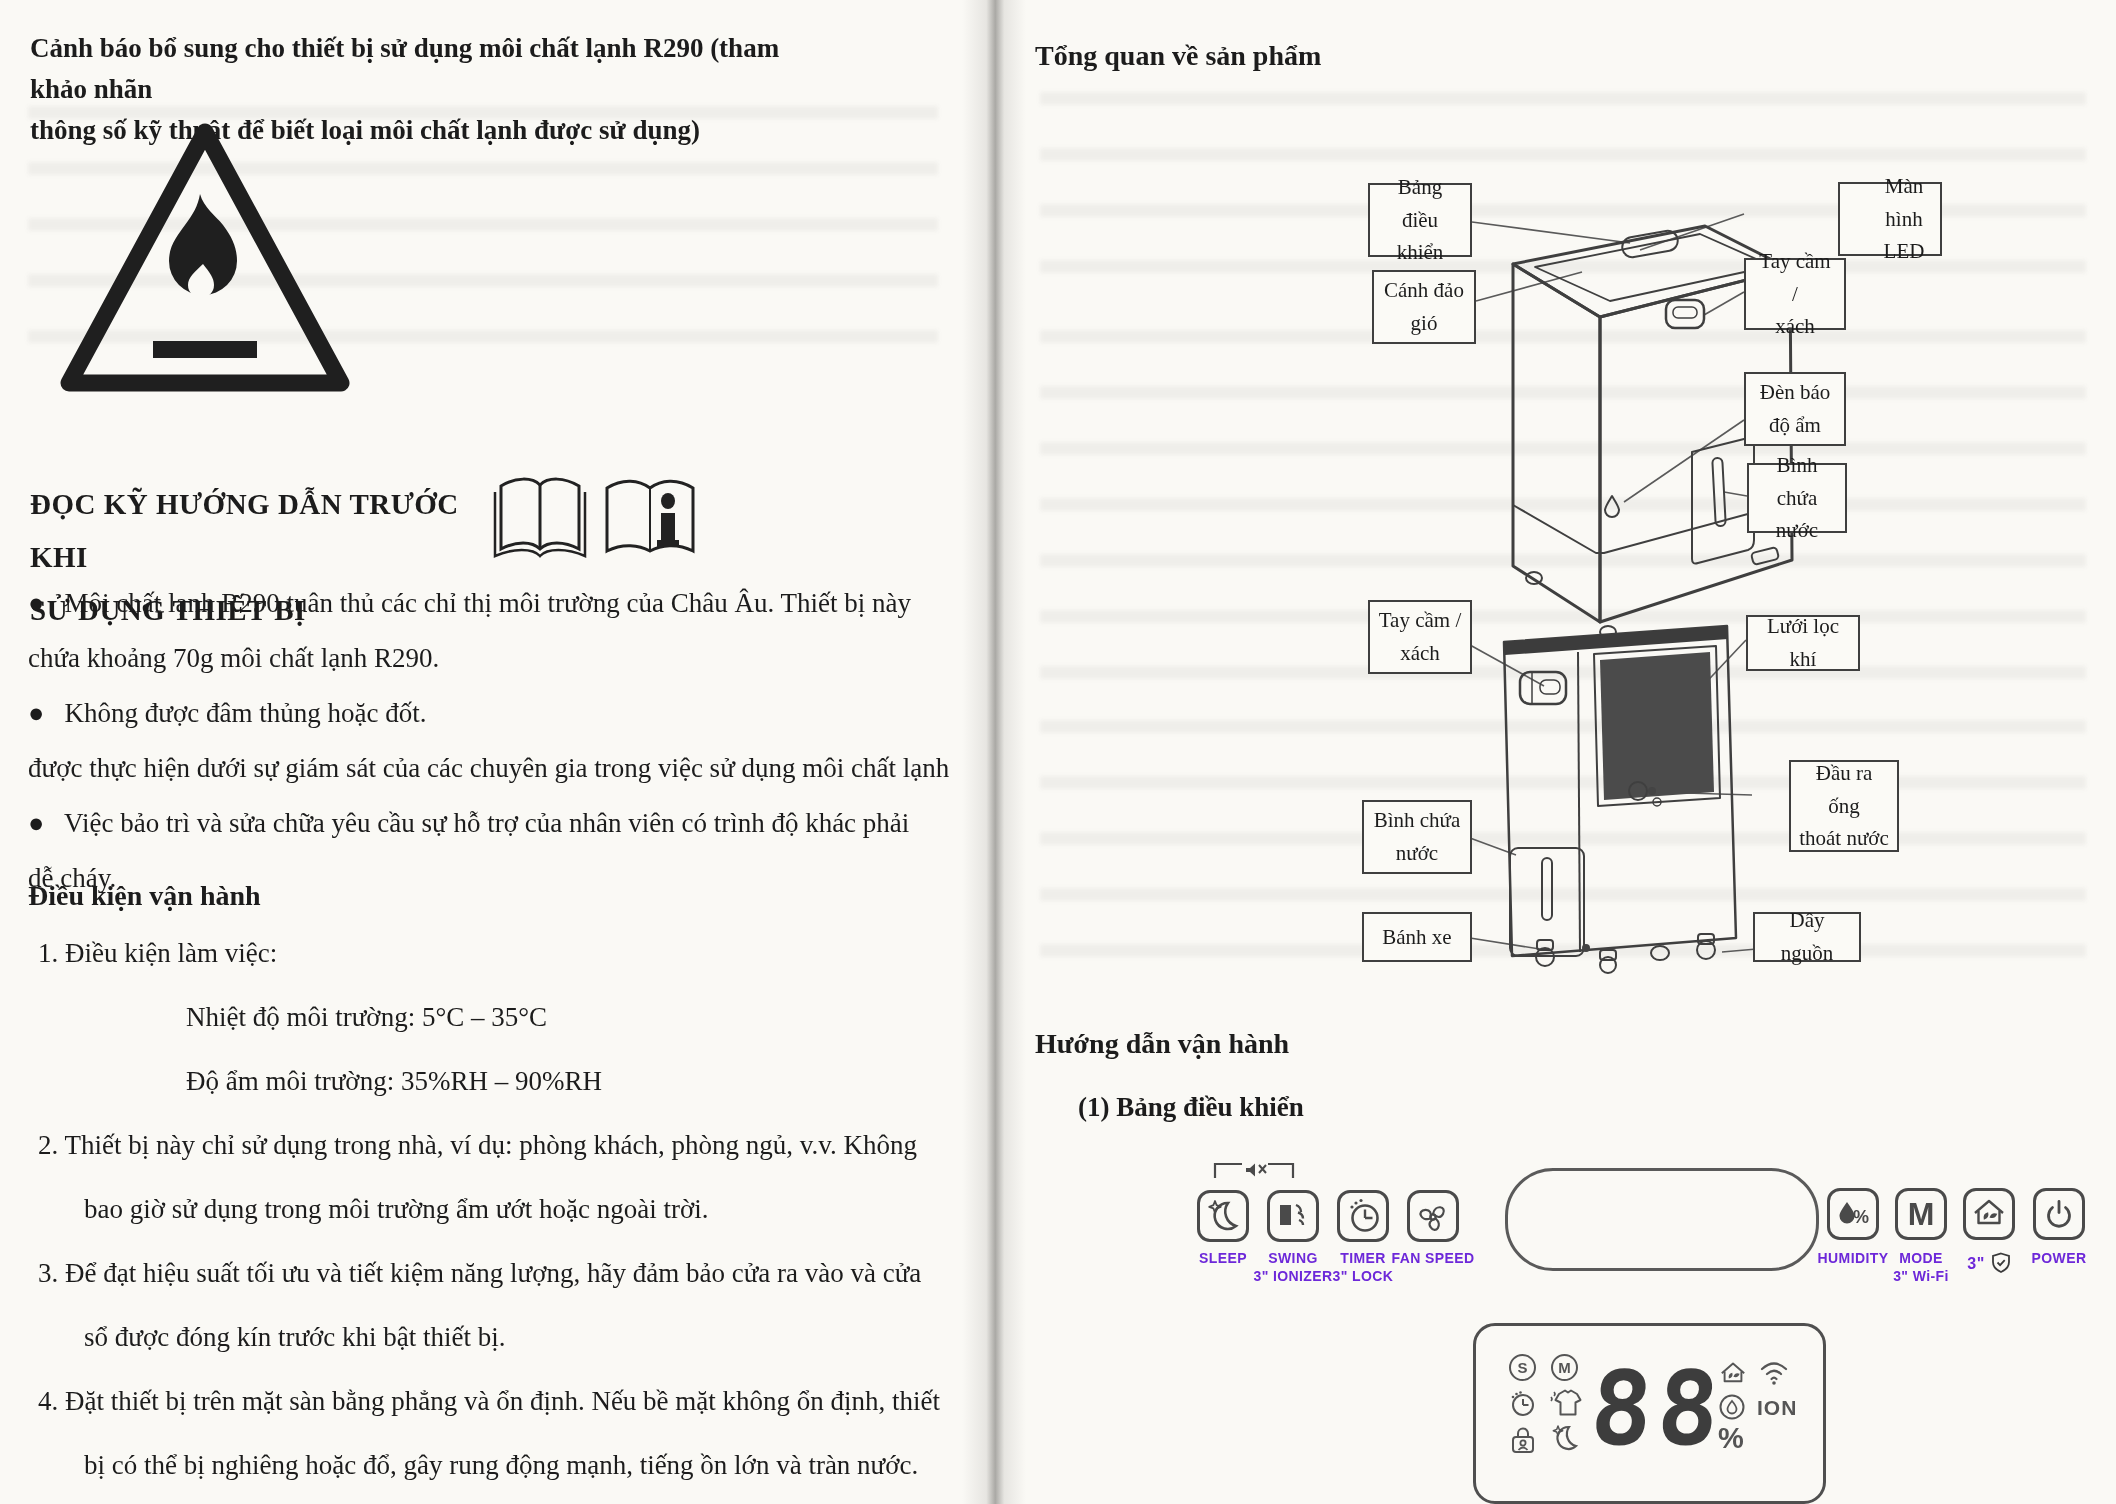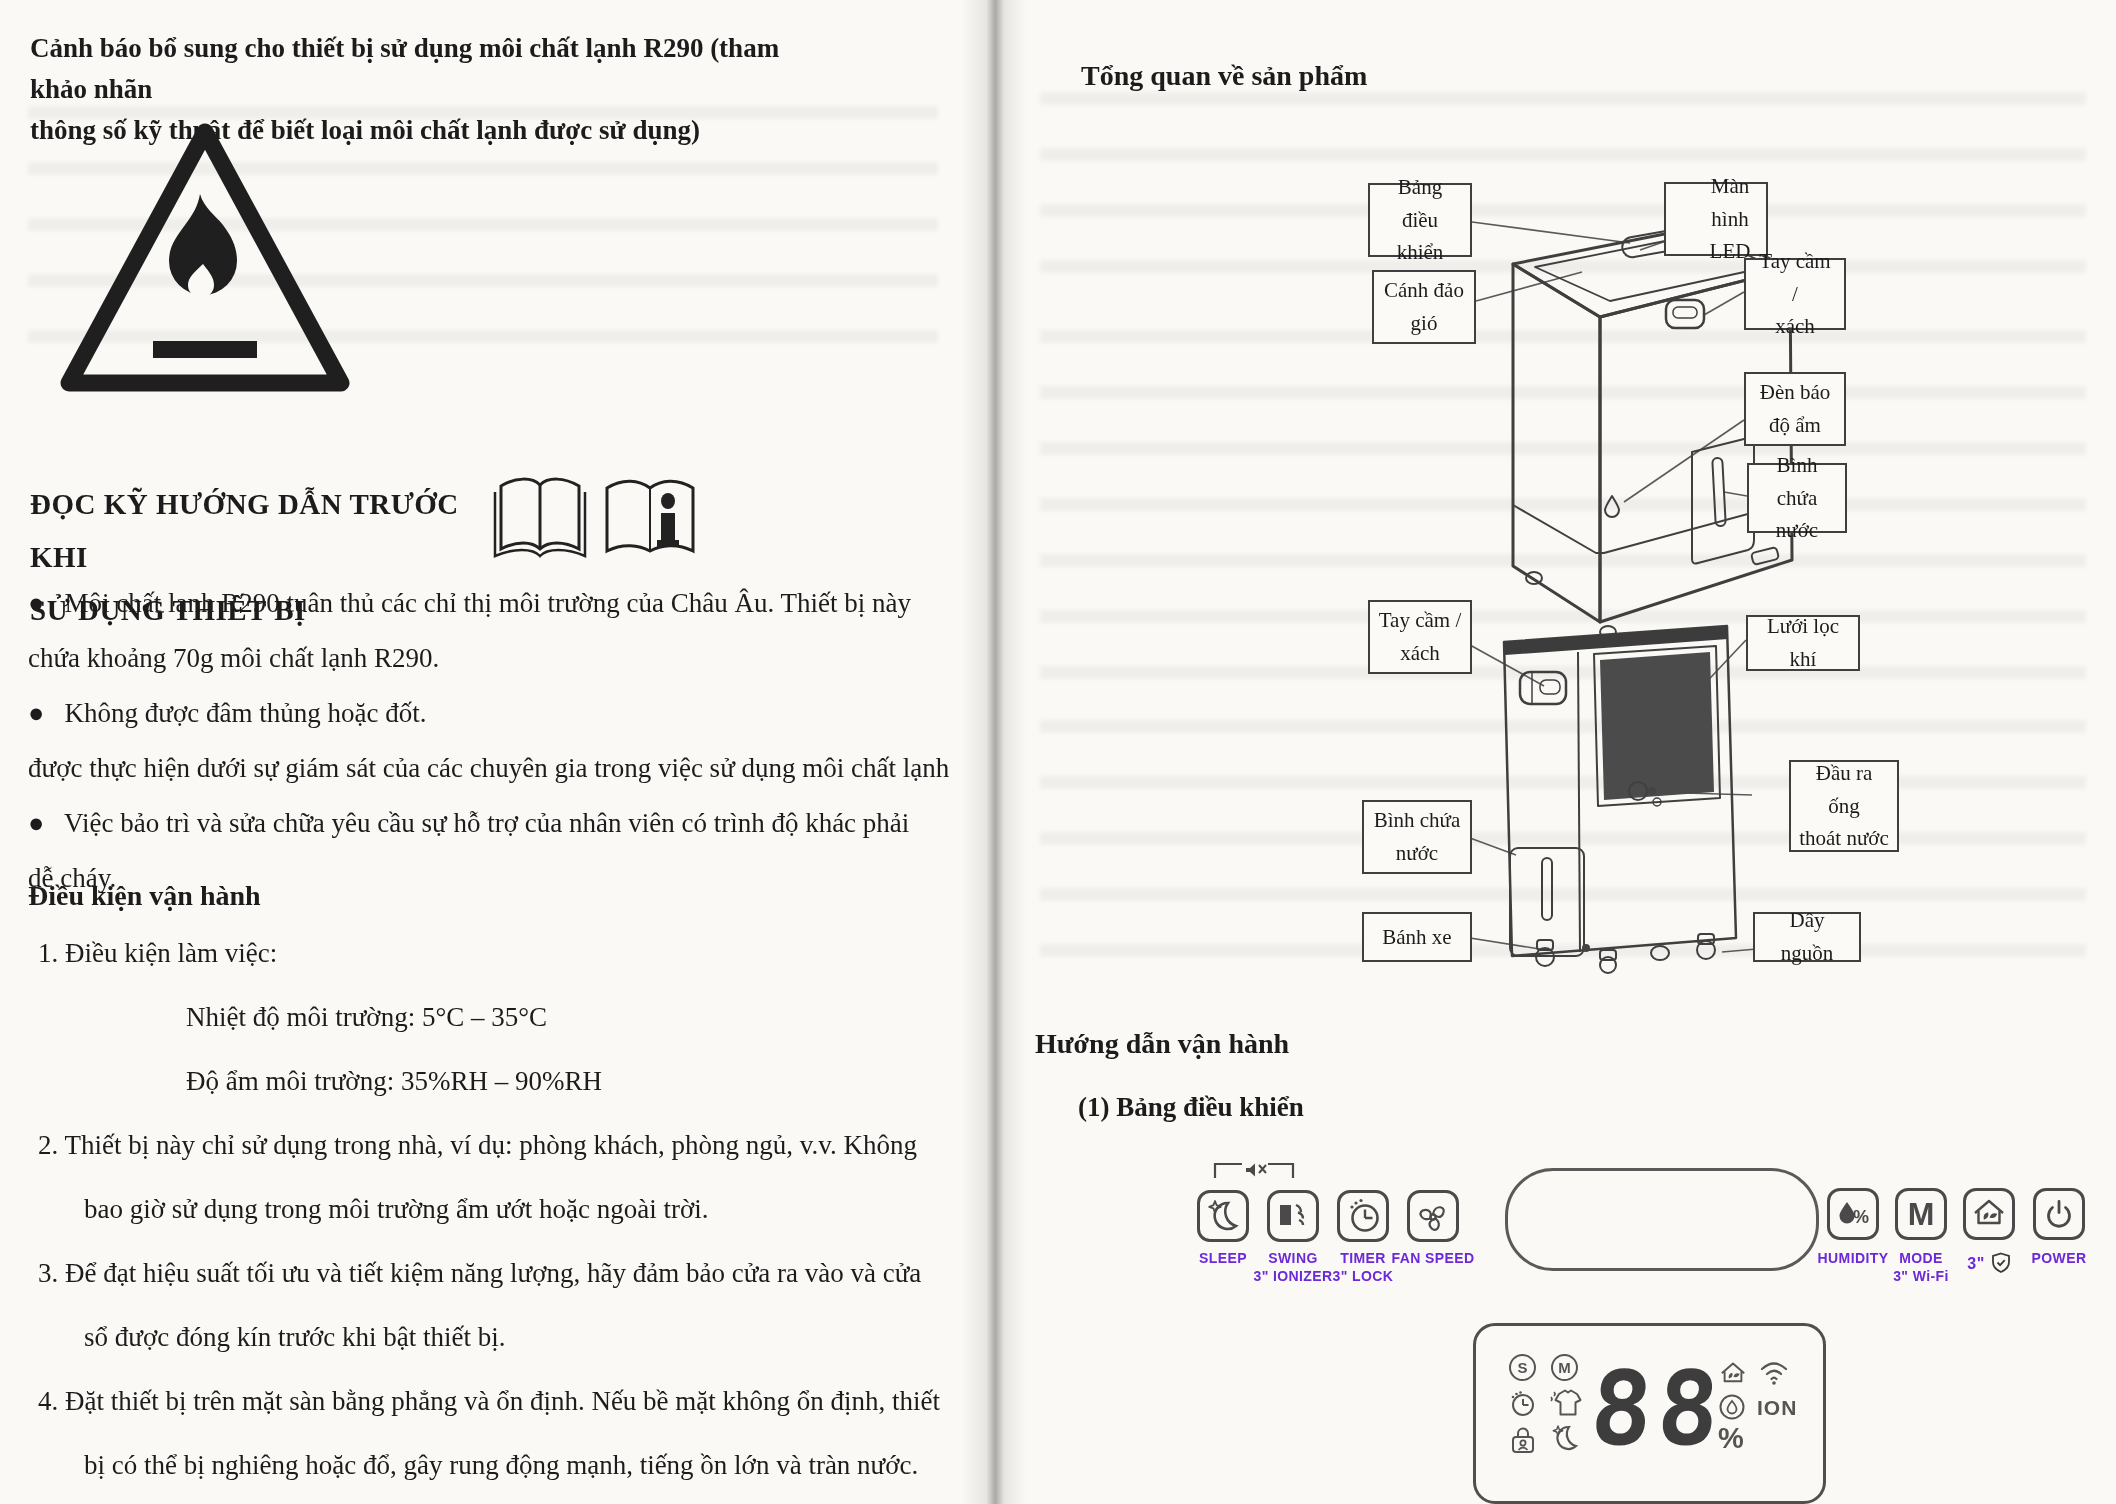--- a/index.html
+++ b/index.html
@@ -92,21 +92,21 @@
     <div class="ln o-row">2. Thiết bị này chỉ sử dụng trong nhà, ví dụ: phòng khách, phòng ngủ, v.v. Không</div>
     <div class="ln o-row ind-cont">bao giờ sử dụng trong môi trường ẩm ướt hoặc ngoài trời.</div>
     <div class="ln o-row">3. Để đạt hiệu suất tối ưu và tiết kiệm năng lượng, hãy đảm bảo cửa ra vào và cửa</div>
     <div class="ln o-row ind-cont">sổ được đóng kín trước khi bật thiết bị.</div>
     <div class="ln o-row">4. Đặt thiết bị trên mặt sàn bằng phẳng và ổn định. Nếu bề mặt không ổn định, thiết</div>
     <div class="ln o-row ind-cont">bị có thể bị nghiêng hoặc đổ, gây rung động mạnh, tiếng ồn lớn và tràn nước.</div>
   </div>
 
   <div class="abs gutter"></div>
 
-  <div class="abs h2" style="left:1081px;top:40px;margin-top:20px;">Tổng quan về sản phẩm</div>
+  <div class="abs h2" style="left:1035px;top:40px;">Tổng quan về sản phẩm</div>
 
   <svg class="abs" style="left:1000px;top:110px;" width="1116" height="900" viewBox="1000 110 1116 900">
     <g stroke="#5a5a5a" stroke-width="1.6">
       <line x1="1472" y1="222" x2="1630" y2="243"></line>
       <line x1="1476" y1="301" x2="1582" y2="272"></line>
       <line x1="1744" y1="214" x2="1640" y2="250"></line>
       <line x1="1744" y1="292" x2="1704" y2="315"></line>
       <line x1="1744" y1="420" x2="1624" y2="502"></line>
       <line x1="1747" y1="496" x2="1724" y2="492"></line>
       <line x1="1470" y1="645" x2="1544" y2="686"></line>
@@ -158,21 +158,21 @@
           <circle cx="1706" cy="950" r="9"></circle>
         <circle cx="1586" cy="948" r="4" fill="#444" stroke="none"></circle>
       </g>
     </g>
   </svg>
 
   <div class="abs lbl" style="left:1368px;top:183px;width:104px;height:74px;">Bảng điều
 khiển</div>
   <div class="abs lbl" style="left:1372px;top:270px;width:104px;height:74px;">Cánh đảo
 gió</div>
-  <div class="abs lbl" style="left:1664px;top:182px;width:104px;height:74px;padding-left:36px;">Màn hình
+  <div class="abs lbl" style="left:1838px;top:182px;width:104px;height:74px;padding-left:36px;">Màn hình
 LED</div>
   <div class="abs lbl" style="left:1744px;top:258px;width:102px;height:72px;">Tay cầm /
 xách</div>
   <div class="abs lbl" style="left:1744px;top:372px;width:102px;height:74px;">Đèn báo
 độ ẩm</div>
   <div class="abs lbl" style="left:1747px;top:463px;width:100px;height:70px;">Bình chứa
 nước</div>
 
   <div class="abs lbl" style="left:1368px;top:600px;width:104px;height:74px;">Tay cầm /
 xách</div>

